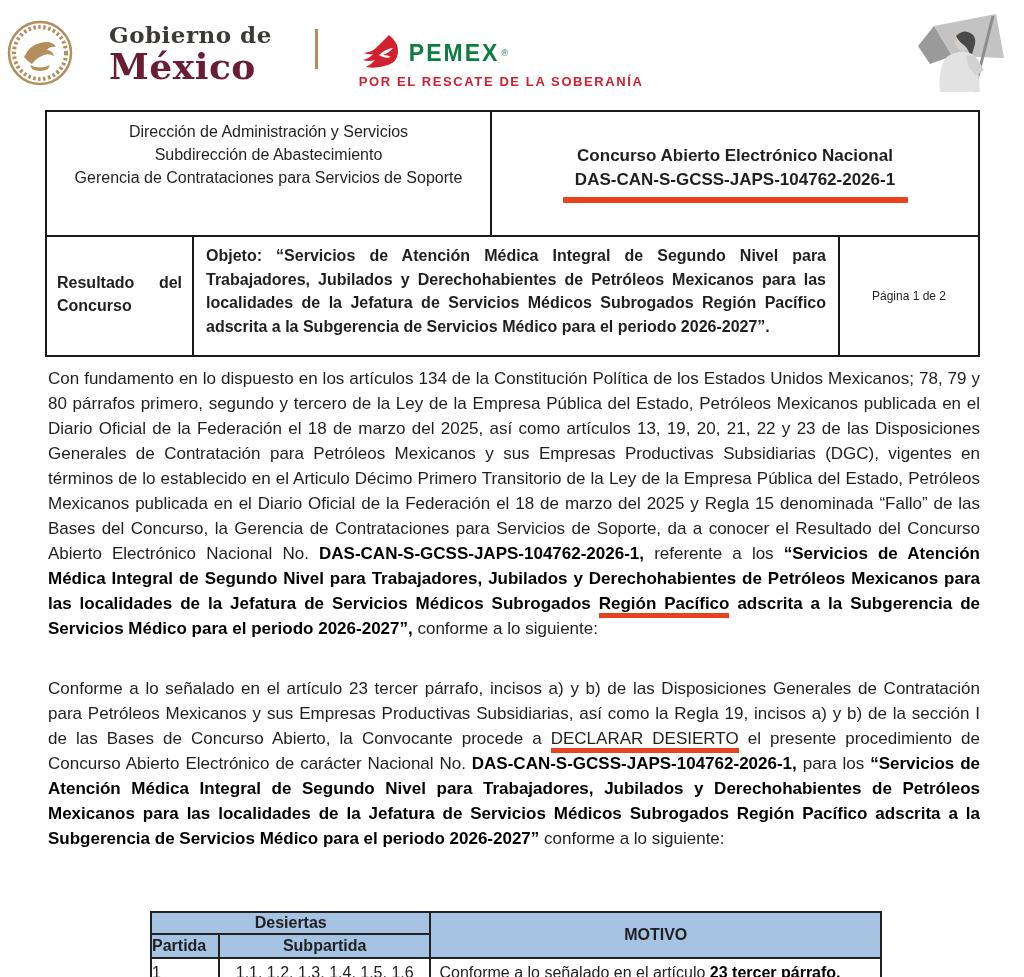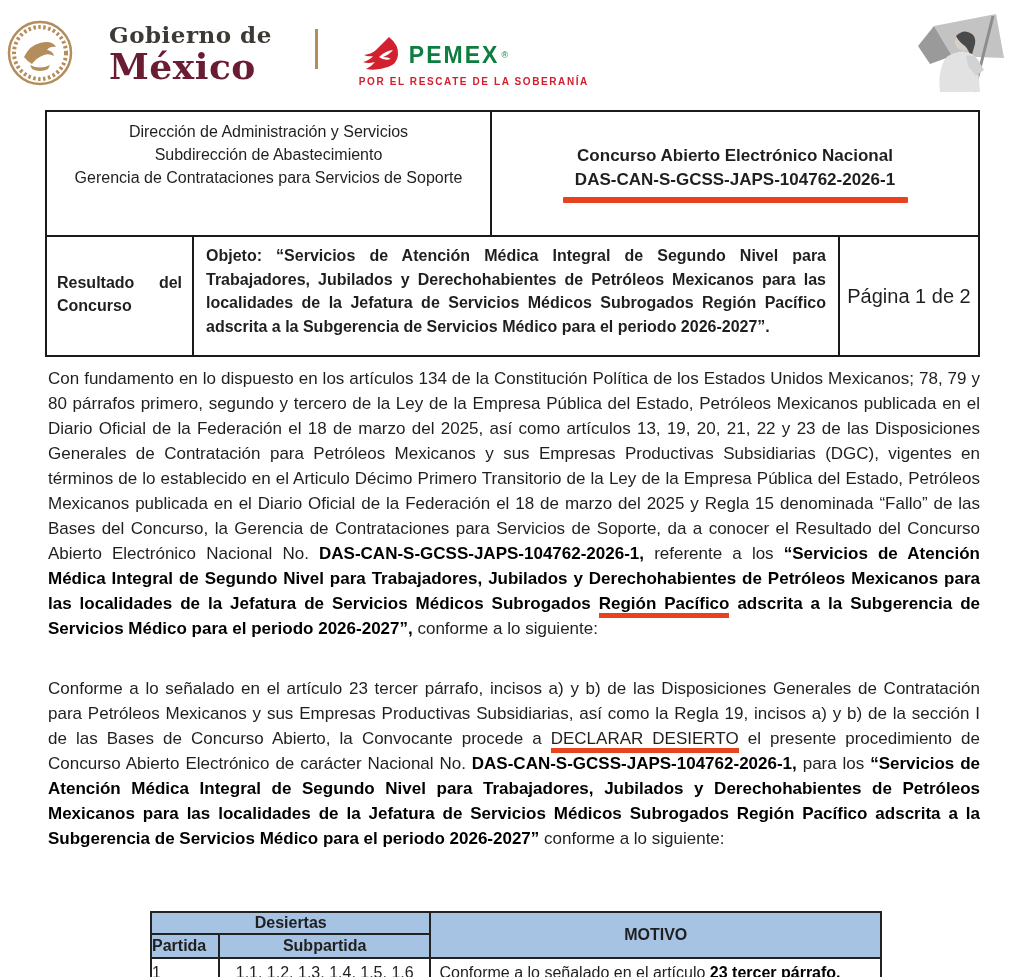--- a/index.html
+++ b/index.html
@@ -21,34 +21,34 @@
   .gob-seal{width:68px;height:68px;flex:0 0 auto;}
   .gob-text{margin-left:8px;line-height:1;}
   .gob-line1{font-family:"DejaVu Serif", serif;font-weight:bold;font-size:23px;color:#3d3935;letter-spacing:.5px;}
   .gob-line2{font-family:"DejaVu Serif", serif;font-weight:bold;font-size:36px;color:var(--maroon);margin-top:2px;letter-spacing:.5px;}
   .gold-divider{width:3px;height:40px;background:var(--gold);margin:0 14px 8px 16px;align-self:center;}
   .pemex{display:flex;flex-direction:column;margin-top:16px;}
   .pemex-top{display:flex;align-items:center;}
   .pemex-eagle{width:46px;height:40px;}
   .pemex-word{font-size:23px;font-weight:bold;color:var(--pemex-green);letter-spacing:2px;margin-left:4px;}
   .pemex-reg{font-size:9px;color:var(--pemex-green);vertical-align:super;margin-left:2px;}
-  .pemex-tag{font-size:10px;font-weight:bold;color:var(--pemex-red);letter-spacing:1.6px;margin-top:1px;}
+  .pemex-tag{font-size:13px;font-weight:bold;color:var(--pemex-red);letter-spacing:1.6px;margin-top:1px;}
   .flag-art{position:absolute;left:900px;top:12px;width:110px;height:84px;}
 
   
   .info-table{position:absolute;left:45px;top:110px;width:935px;border:2px solid #1a1a1a;}
   .info-row1{display:grid;grid-template-columns:445px 1fr;height:123px;}
   .info-row2{display:grid;grid-template-columns:147px 646px 1fr;height:120px;border-top:2px solid #1a1a1a;}
   .cell{padding:6px 2px;}
   .cell-org{border-right:2px solid #1a1a1a;text-align:center;font-size:16px;line-height:23px;padding-top:8px;}
   .cell-concurso{display:flex;flex-direction:column;justify-content:center;align-items:center;text-align:center;font-weight:bold;font-size:17px;line-height:24px;}
   .red-bar{width:345px;height:6px;background:var(--red);margin-top:5px;border-radius:1px;}
   .cell-resultado{border-right:2px solid #1a1a1a;font-weight:bold;font-size:16px;line-height:23px;text-align:justify;padding-top:34px;padding-left:10px;padding-right:10px;}
   .cell-objeto{border-right:2px solid #1a1a1a;font-weight:bold;font-size:16px;line-height:23.5px;text-align:justify;padding:7px 12px;}
-  .cell-pagina{display:flex;align-items:center;justify-content:center;font-size:20px;}
+  .cell-pagina{display:flex;align-items:center;justify-content:center;font-size:12px;}
 
   
   .para{position:absolute;left:48px;width:932px;font-size:17px;line-height:25px;text-align:justify;}
   .para-1{top:366px;}
   .para-2{top:676px;}
   .bold{font-weight:bold;color:#000;}
   .red-underline{border-bottom:5px solid var(--red);padding-bottom:0px;}
 
   
   .desiertas-table{position:absolute;left:150px;top:911px;width:732px;border-collapse:collapse;font-size:16px;}

